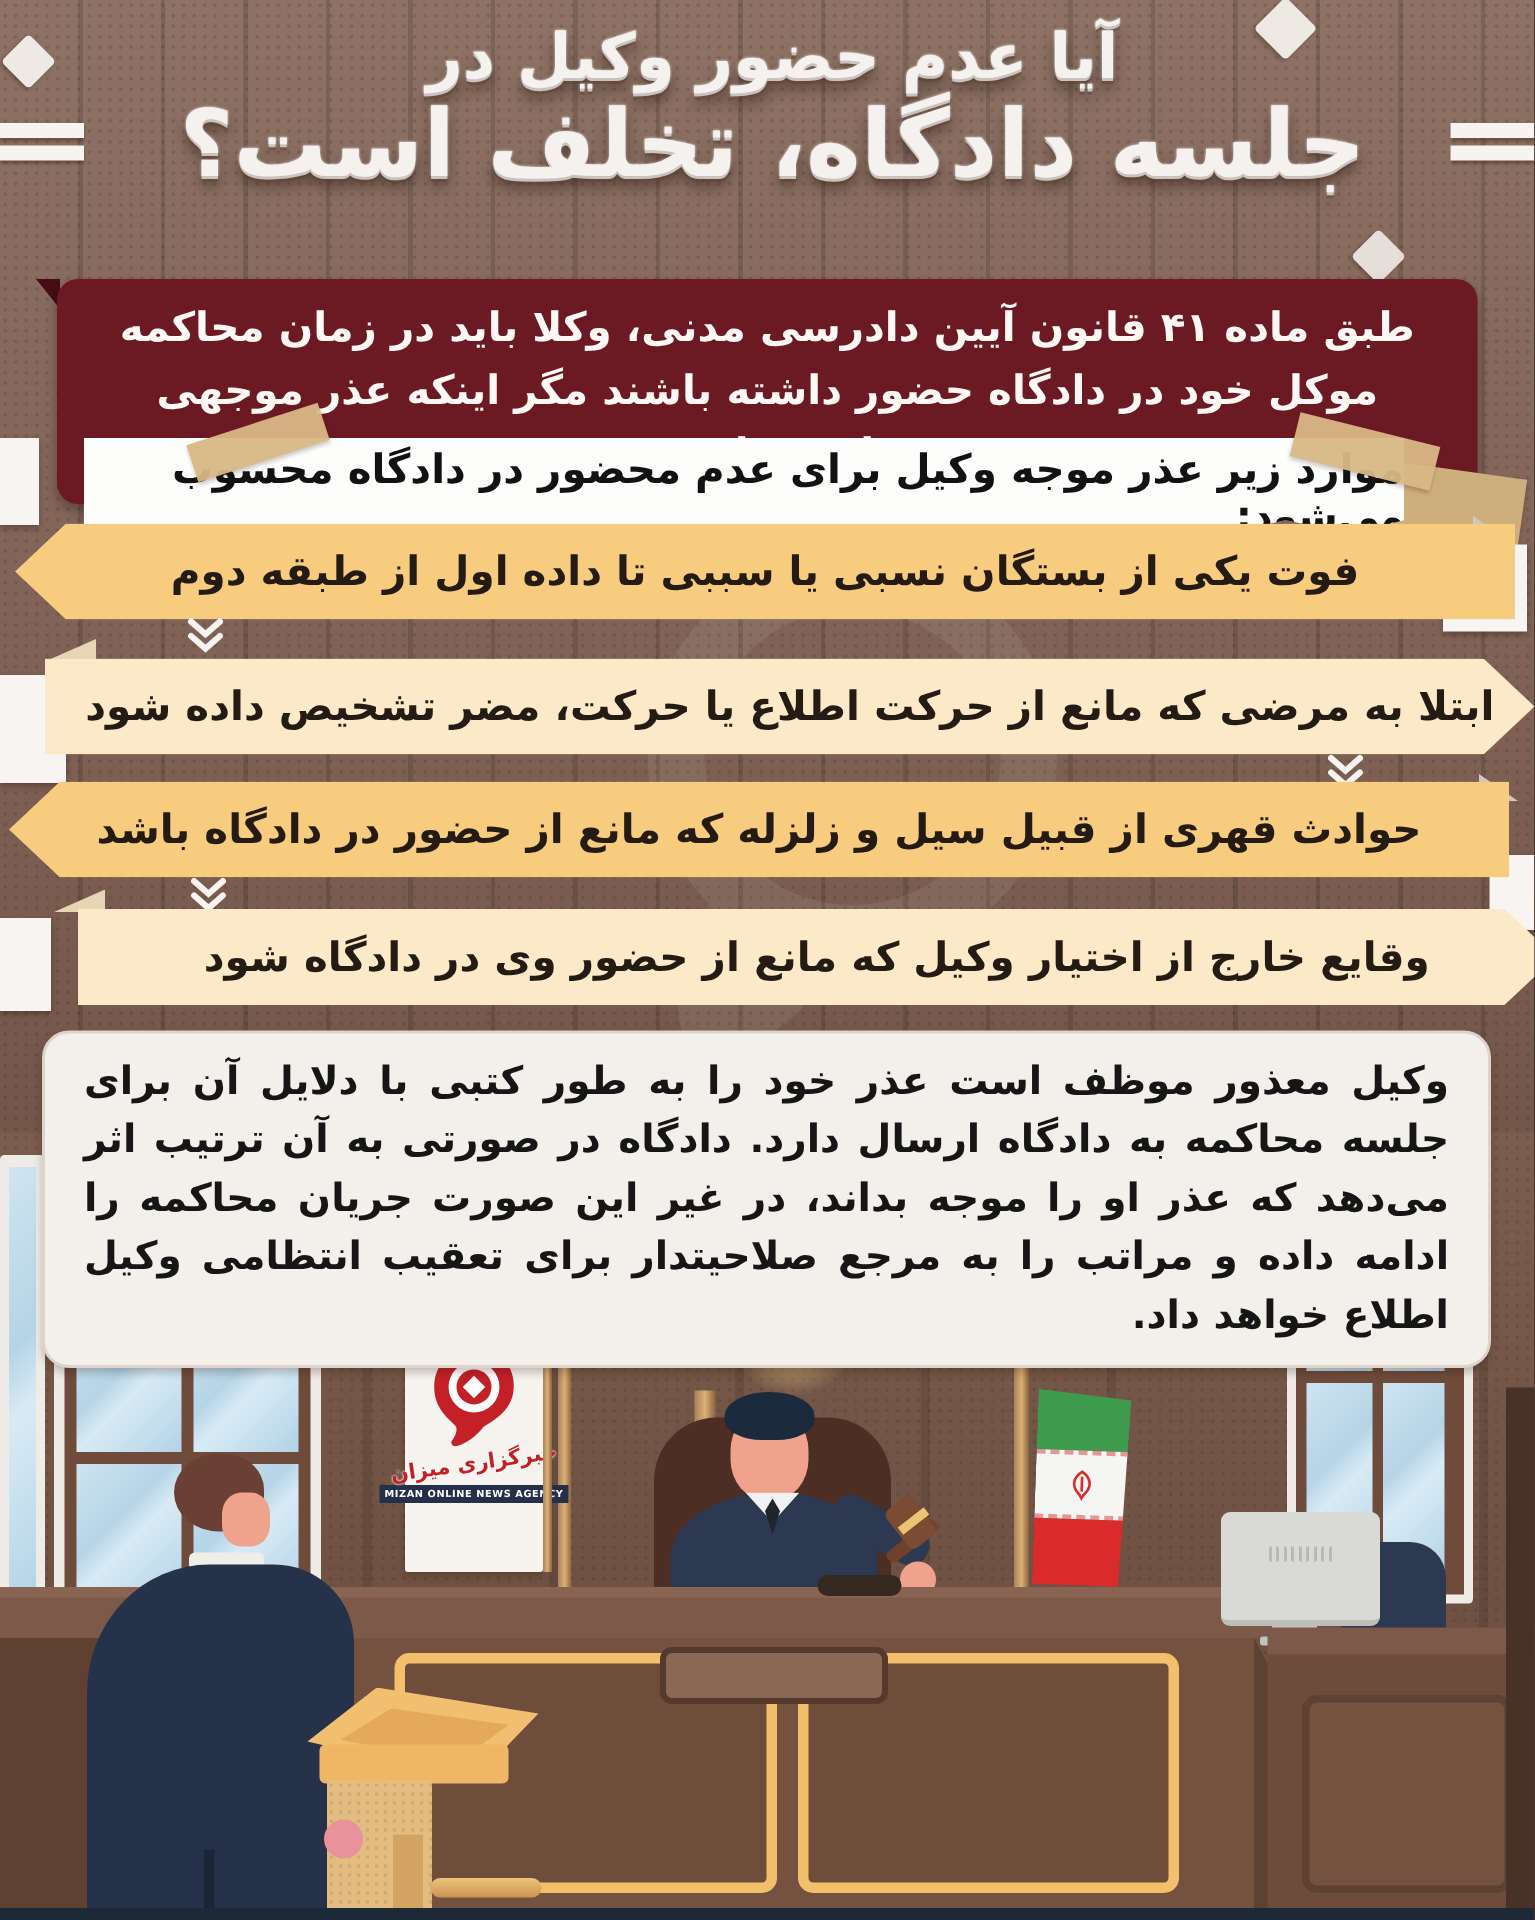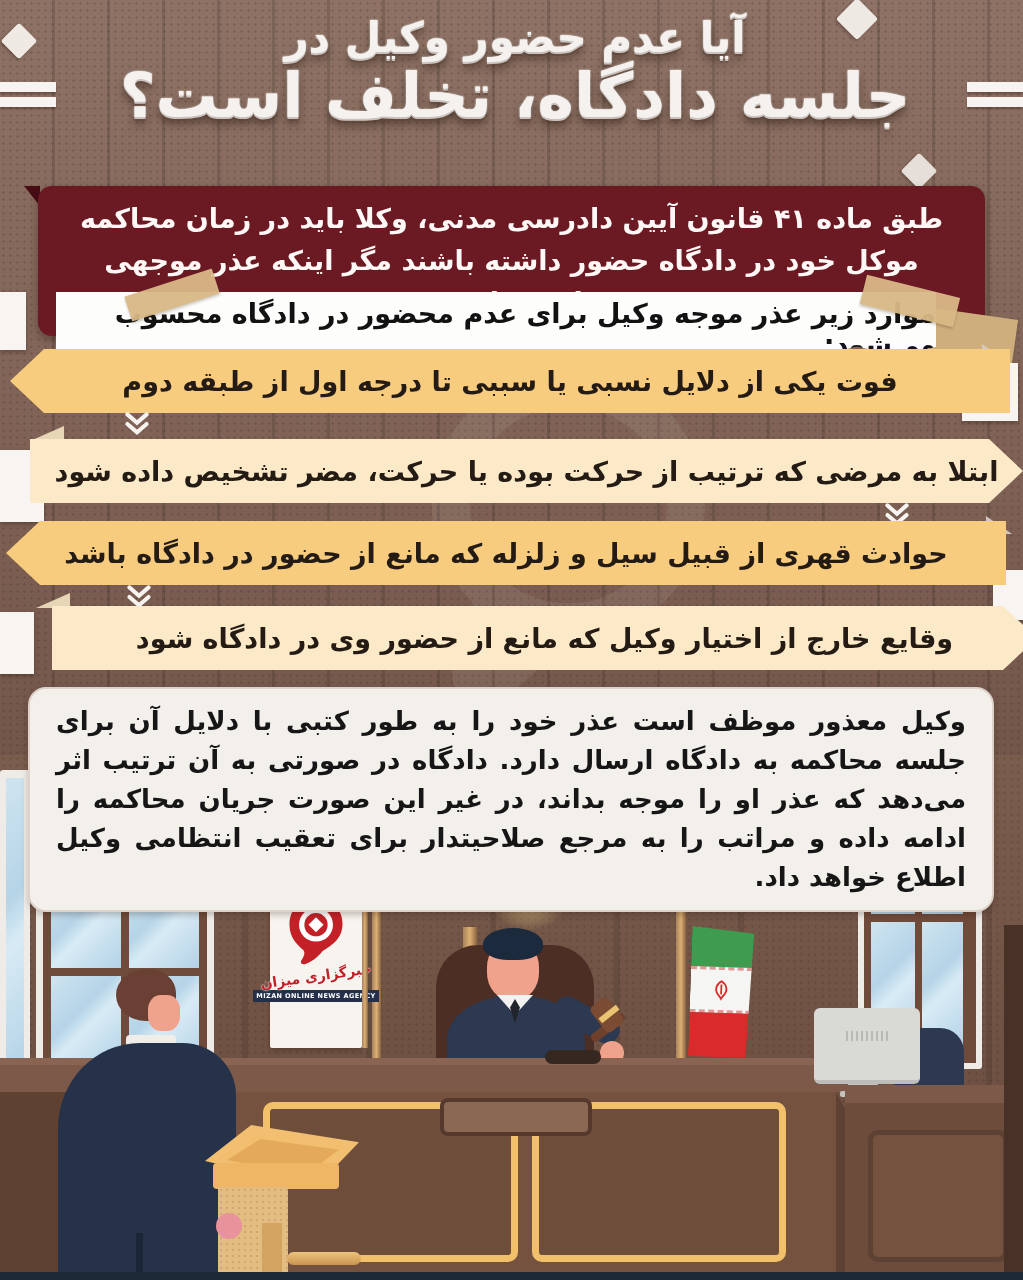--- a/index.html
+++ b/index.html
@@ -164,31 +164,31 @@
   <div class="abs tape" style="left:126px;top:282px;width:92px;height:26px;transform:rotate(-18deg);"></div>
   <div class="abs tape" style="left:862px;top:286px;width:96px;height:30px;transform:rotate(14deg);"></div>
 
   <div class="abs paper" style="left:0;top:292px;width:26px;height:58px;"></div>
   <div class="abs paper" style="left:0;top:450px;width:44px;height:72px;"></div>
   <div class="abs paper" style="left:0;top:612px;width:34px;height:62px;"></div>
   <div class="abs paper" style="left:962px;top:363px;width:56px;height:58px;"></div>
   <div class="abs paper" style="left:993px;top:570px;width:30px;height:50px;"></div>
 
   <div class="abs fold-grey" style="left:982px;top:344px;width:26px;height:18px;"></div>
-  <div class="abs banner banner-gold point-left" style="left:10px;top:349px;width:1000px;">فوت یکی از دلایل نسبی یا سببی تا درجه اول از طبقه دوم</div>
+  <div class="abs banner banner-gold point-left" style="left:10px;top:349px;width:1000px;">فوت یکی از بستگان نسبی یا سببی تا داده اول از طبقه دوم</div>
 
   <span class="abs chevron" style="left:122px;top:412px;">
     <svg width="30" height="24" viewBox="0 0 24 20">
         <path d="M4 2 L12 9 L20 2" fill="none" stroke="#f6f3f0" stroke-width="3.4" stroke-linecap="round"></path>
         <path d="M4 10 L12 17 L20 10" fill="none" stroke="#f6f3f0" stroke-width="3.4" stroke-linecap="round"></path>
       </svg>
   </span>
 
   <div class="abs fold-tan" style="left:30px;top:426px;width:34px;height:15px;"></div>
-  <div class="abs banner banner-cream point-right" style="left:30px;top:439px;width:993px;">ابتلا به مرضی که ترتیب از حرکت بوده یا حرکت، مضر تشخیص داده شود</div>
+  <div class="abs banner banner-cream point-right" style="left:30px;top:439px;width:993px;">ابتلا به مرضی که مانع از حرکت اطلاع یا حرکت، مضر تشخیص داده شود</div>
 
   <span class="abs chevron" style="left:882px;top:503px;">
     <svg width="30" height="24" viewBox="0 0 24 20">
         <path d="M4 2 L12 9 L20 2" fill="none" stroke="#f6f3f0" stroke-width="3.4" stroke-linecap="round"></path>
         <path d="M4 10 L12 17 L20 10" fill="none" stroke="#f6f3f0" stroke-width="3.4" stroke-linecap="round"></path>
       </svg>
   </span>
 
   <div class="abs fold-grey" style="left:986px;top:516px;width:26px;height:18px;"></div>
   <div class="abs banner banner-gold point-left" style="left:6px;top:521px;width:1000px;">حوادث قهری از قبیل سیل و زلزله که مانع از حضور در دادگاه باشد</div>

